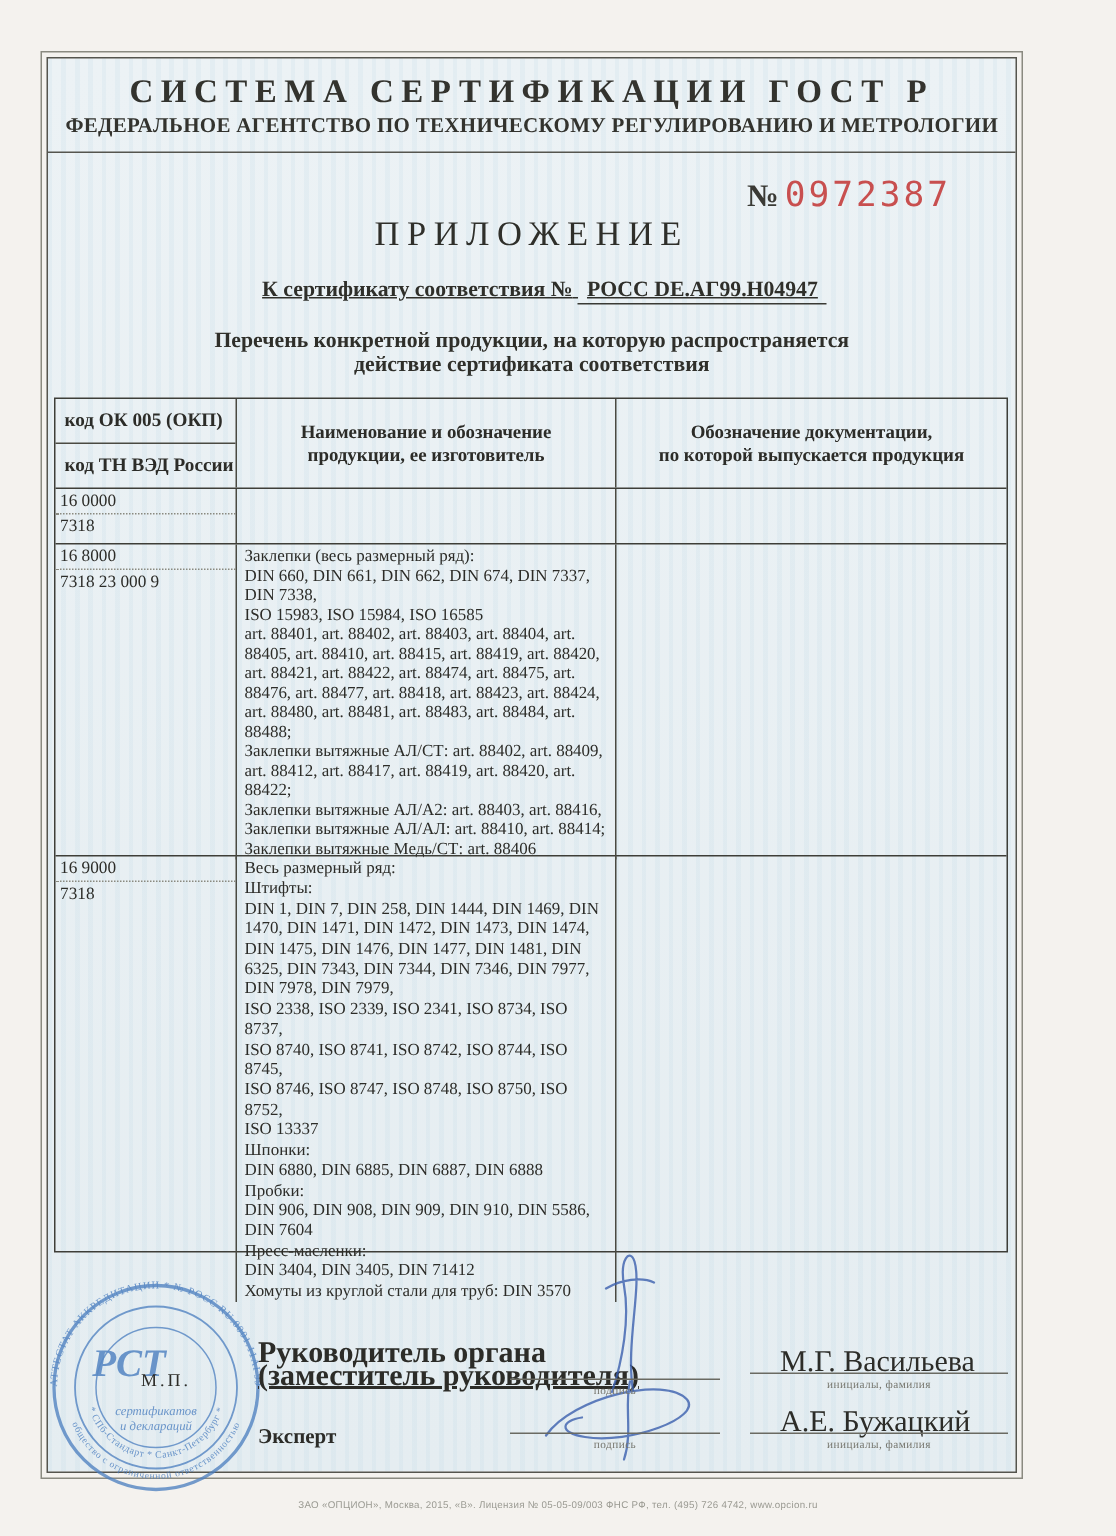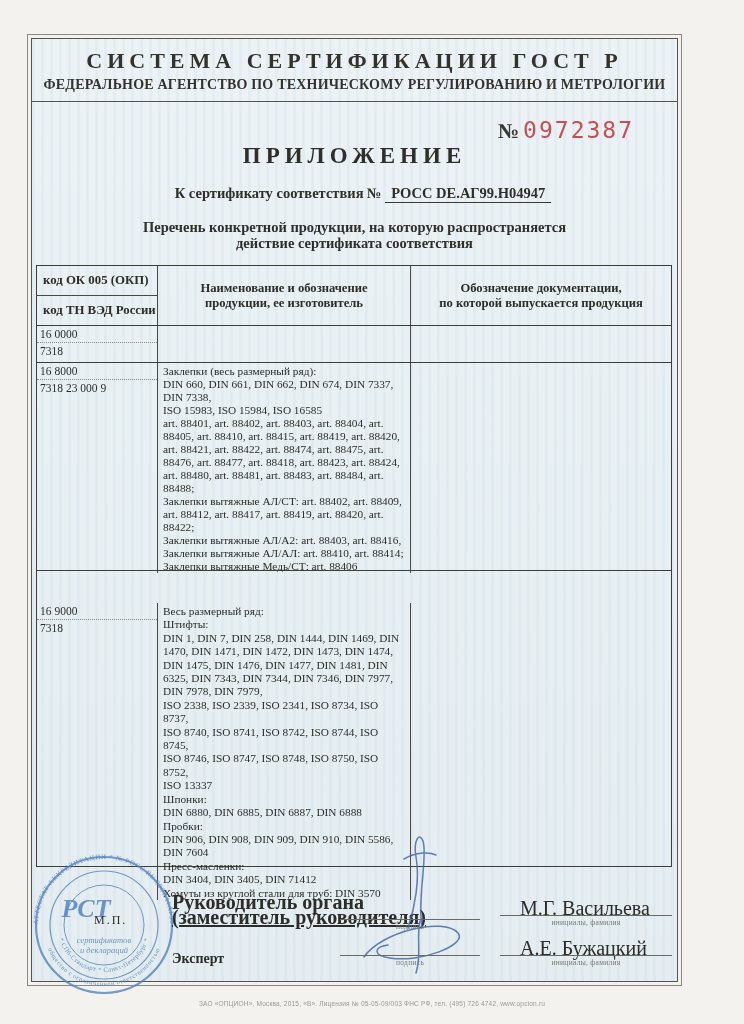--- a/index.html
+++ b/index.html
@@ -30,38 +30,38 @@
     gap:3px;
   }
   .hdr1{font-size:22px;font-weight:bold;letter-spacing:5px;white-space:nowrap;color:#33332e;}
   .hdr2{font-size:14px;font-weight:bold;letter-spacing:0.2px;white-space:nowrap;color:#33332e;}
   
   .serial{position:absolute;left:466px;top:78px;white-space:nowrap;}
   .serial-prefix{font-size:21px;font-weight:bold;color:#3a3a35;}
   .serial-number{font-family:"DejaVu Sans Mono", monospace;font-size:23px;letter-spacing:2px;}
   
   .doc-title{position:absolute;left:0;right:0;top:104px;text-align:center;
-    font-size:23px;font-weight:bold;letter-spacing:5px;color:#2f2f2a;}
+    font-size:23px;font-weight:normal;letter-spacing:5px;color:#2f2f2a;}
   .cert-line{position:absolute;left:17px;right:0;top:146px;text-align:center;
-    font-size:14.5px;font-weight:bold;color:#2f2f2a;}
+    font-size:14.5px;font-weight:bold;color:#2f2f2a;text-decoration:underline;}
   .cert-no{font-weight:bold;border-bottom:1px solid #3a3a35;padding:0 6px 1px 6px;}
   .subtitle{position:absolute;left:0;right:0;top:180px;text-align:center;
     font-size:14.5px;font-weight:bold;line-height:16px;white-space:pre-line;color:#2f2f2a;}
   
   .ctable{
     position:absolute;left:4px;top:226px;width:636px;box-sizing:border-box;
     border:1.5px solid #3e3e38;
   }
   .trow{display:grid;grid-template-columns:121px 253px 1fr;box-sizing:border-box;}
   .trow > div{box-sizing:border-box;border-right:1px solid #4a4a42;}
   .trow > div:last-child{border-right:none;}
   .row-header{height:60px;border-bottom:1.5px solid #3e3e38;}
   .row-1{height:37px;border-bottom:1px solid #3e3e38;}
   .row-2{height:208px;border-bottom:1px solid #3e3e38;}
-  .row-3{height:263px;margin-top:32px;}
+  .row-3{height:263px;}
   .hc1{display:flex;flex-direction:column;}
   .hc1 .half{flex:1;display:flex;align-items:center;padding-left:6px;
     font-size:12.8px;font-weight:bold;}
   .hc1 .half.top{border-bottom:1px solid #4a4a42;}
   .hcell{display:flex;align-items:center;justify-content:center;text-align:center;
     font-size:12.6px;font-weight:bold;line-height:15px;white-space:pre-line;}
   .code-cell{font-size:11.5px;}
   .code-top{border-bottom:1px dotted #8a8a80;padding:2px 4px 2px 3px;}
   .code-bot{padding:2px 4px 2px 3px;}
   .prod-cell{font-size:11.3px;line-height:13px;padding:2px 4px 0 5px;white-space:pre-line;}

